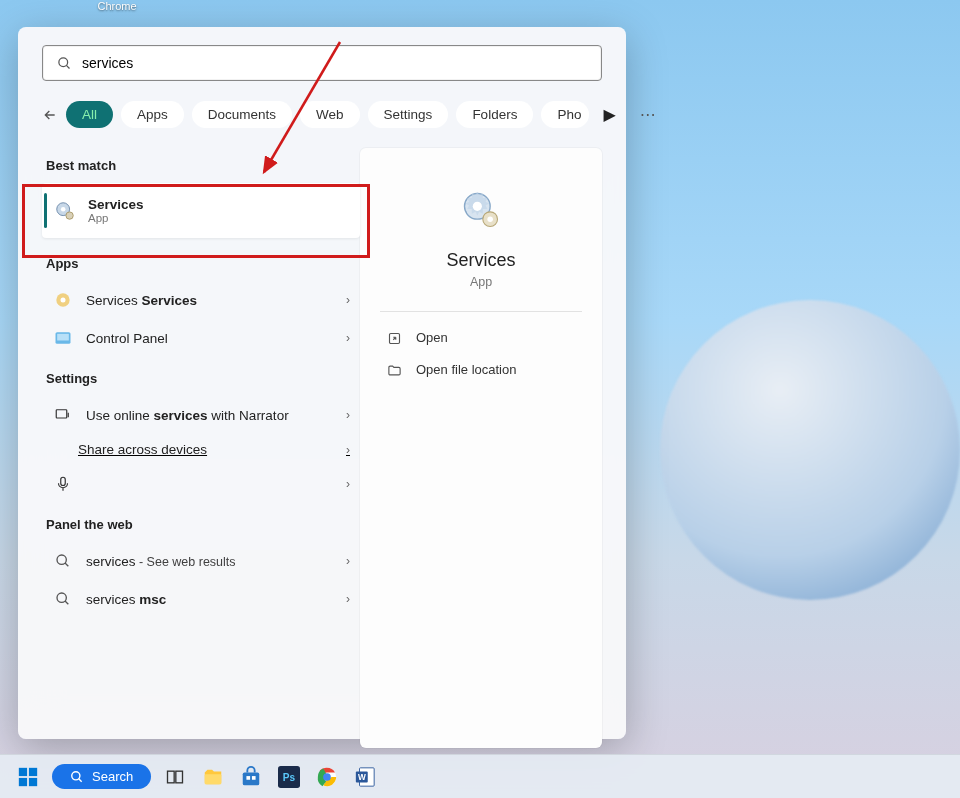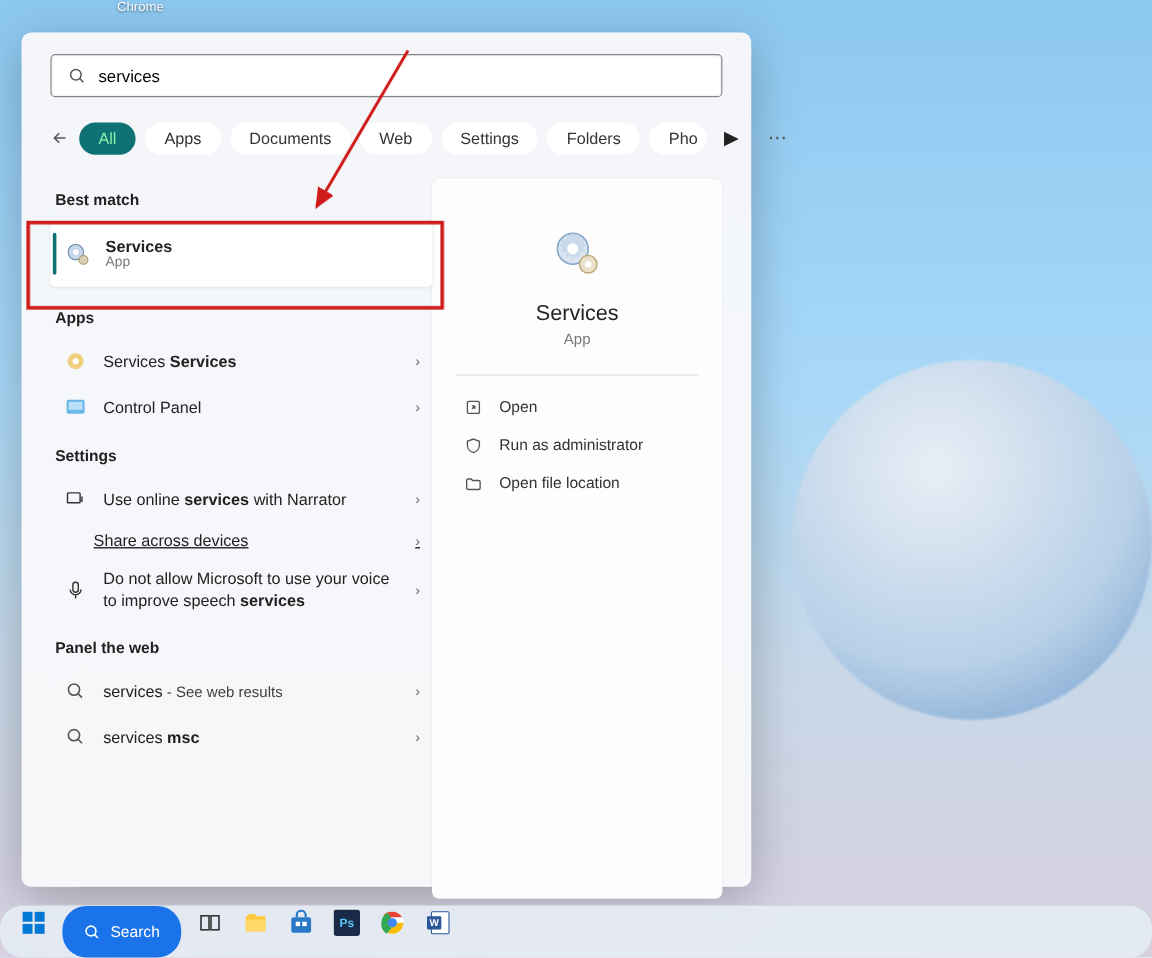--- a/index.html
+++ b/index.html
@@ -68,23 +68,22 @@
   .detail-title { font-size:18px; font-weight:400; text-align:center; color:#222;}
   .detail-sub { font-size:12.5px; text-align:center; color:#777; margin-top:4px;}
   .detail-divider { border:none; border-top:1px solid #e2e2e2; margin:22px 0 10px;}
   .action-item { display:flex; align-items:flex-start; gap:14px; padding:8px 6px; border-radius:4px; cursor:pointer; font-size:13px; color:#333;}
   .action-icon { width:16px; height:16px; color:#555; display:flex; align-items:center; justify-content:center;}
 
   
   .taskbar {
     position:absolute; left:0; right:0; bottom:0; height:44px;
     background:rgba(230,236,244,.9); backdrop-filter:blur(10px);
-    display:flex; gap:10px; padding:0 14px;
+    display:flex; align-items:center; gap:10px; padding:0 14px;
     border-top:1px solid rgba(0,0,0,.08);
-    border-radius:19px;
   }
   .tb-icon { width:28px; height:28px; display:flex; align-items:center; justify-content:center; cursor:pointer; border-radius:4px;}
   .search-pill { display:flex; align-items:center; gap:8px; background:#1a73e8; color:#fff; padding:5px 18px; border-radius:20px; font-size:13px; cursor:pointer;}
   svg { display:block; }
 </style>
 </head>
 <body>
 
 <div class="bg-sky"></div>
 <div class="bg-mountain"></div>
@@ -175,21 +174,20 @@
         <span class="result-title">Share across devices</span>
         <span class="chev">›</span>
       </div>
       <div class="result-item">
         <span class="result-icon">
           <svg width="18" height="18" viewBox="0 0 24 24" fill="none" stroke="#333" stroke-width="1.6">
               <rect x="9" y="3" width="6" height="11" rx="3"></rect>
               <path d="M6 11a6 6 0 0012 0M12 17v4"></path>
             </svg>
         </span>
-        <span class="result-title" style="line-height:1.35"><span>Do not allow Microsoft to use your voice to improve speech </span><b>services</b></span>
         <span class="chev">›</span>
       </div>
 
       <div class="section-header" style="margin-top:14px">Panel the web</div>
       <div class="result-item">
         <span class="result-icon">
           <svg width="16" height="16" viewBox="0 0 24 24" fill="none" stroke="#555" stroke-width="2">
               <circle cx="10" cy="10" r="7"></circle>
               <line x1="20" y1="20" x2="15" y2="15"></line>
             </svg>
@@ -229,28 +227,20 @@
             <svg width="15" height="15" viewBox="0 0 24 24" fill="none" stroke="#555" stroke-width="1.8">
               <rect x="4" y="4" width="16" height="16" rx="2"></rect>
               <path d="M10 14l4-4m0 0h-4m4 0v4"></path>
             </svg>
           </span>
         <span>Open</span>
       </div>
       <div class="action-item">
         <span class="action-icon">
             <svg width="15" height="15" viewBox="0 0 24 24" fill="none" stroke="#555" stroke-width="1.8">
-              <path d="M12 3l8 3v5c0 5-3.5 9-8 10-4.5-1-8-5-8-10V6z"></path>
-            </svg>
-          </span>
-        <span>Run as administrator</span>
-      </div>
-      <div class="action-item">
-        <span class="action-icon">
-            <svg width="15" height="15" viewBox="0 0 24 24" fill="none" stroke="#555" stroke-width="1.8">
               <path d="M3 7a2 2 0 012-2h4l2 2h8a2 2 0 012 2v8a2 2 0 01-2 2H5a2 2 0 01-2-2z"></path>
             </svg>
           </span>
         <span>Open file location</span>
       </div>
     </div>
   </div>
 </div>
 
 <div class="highlight-box"></div>

